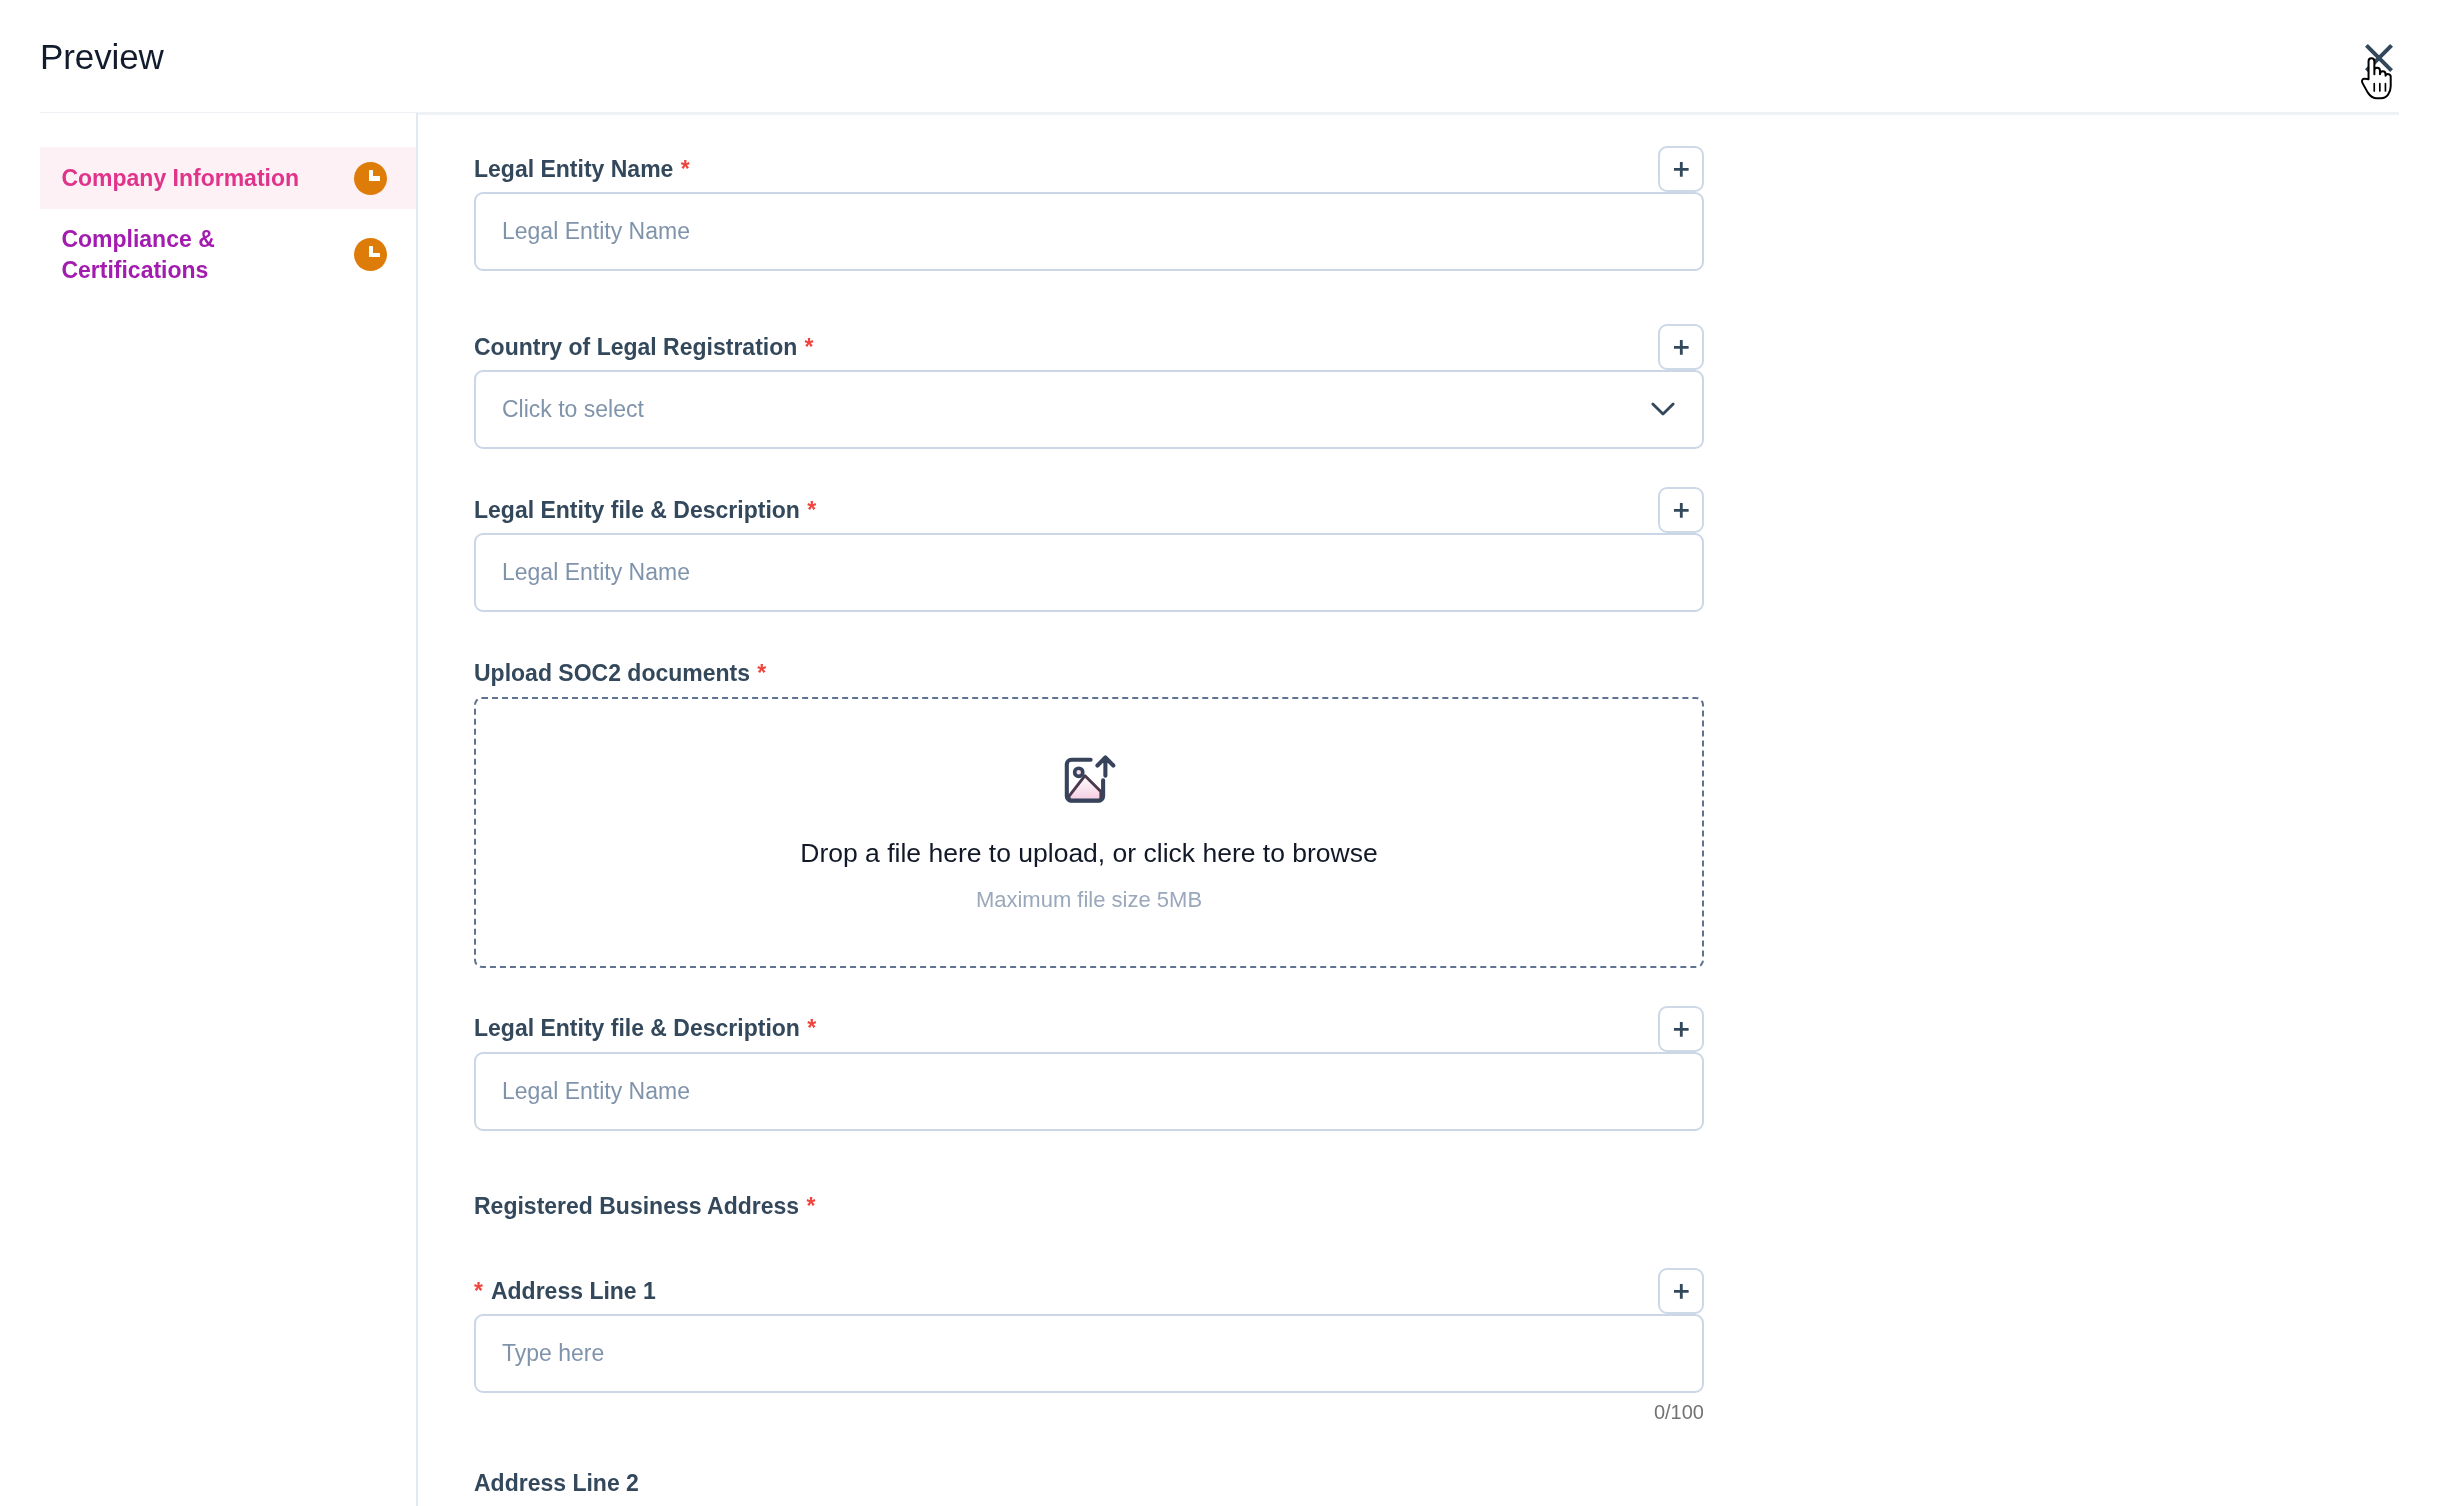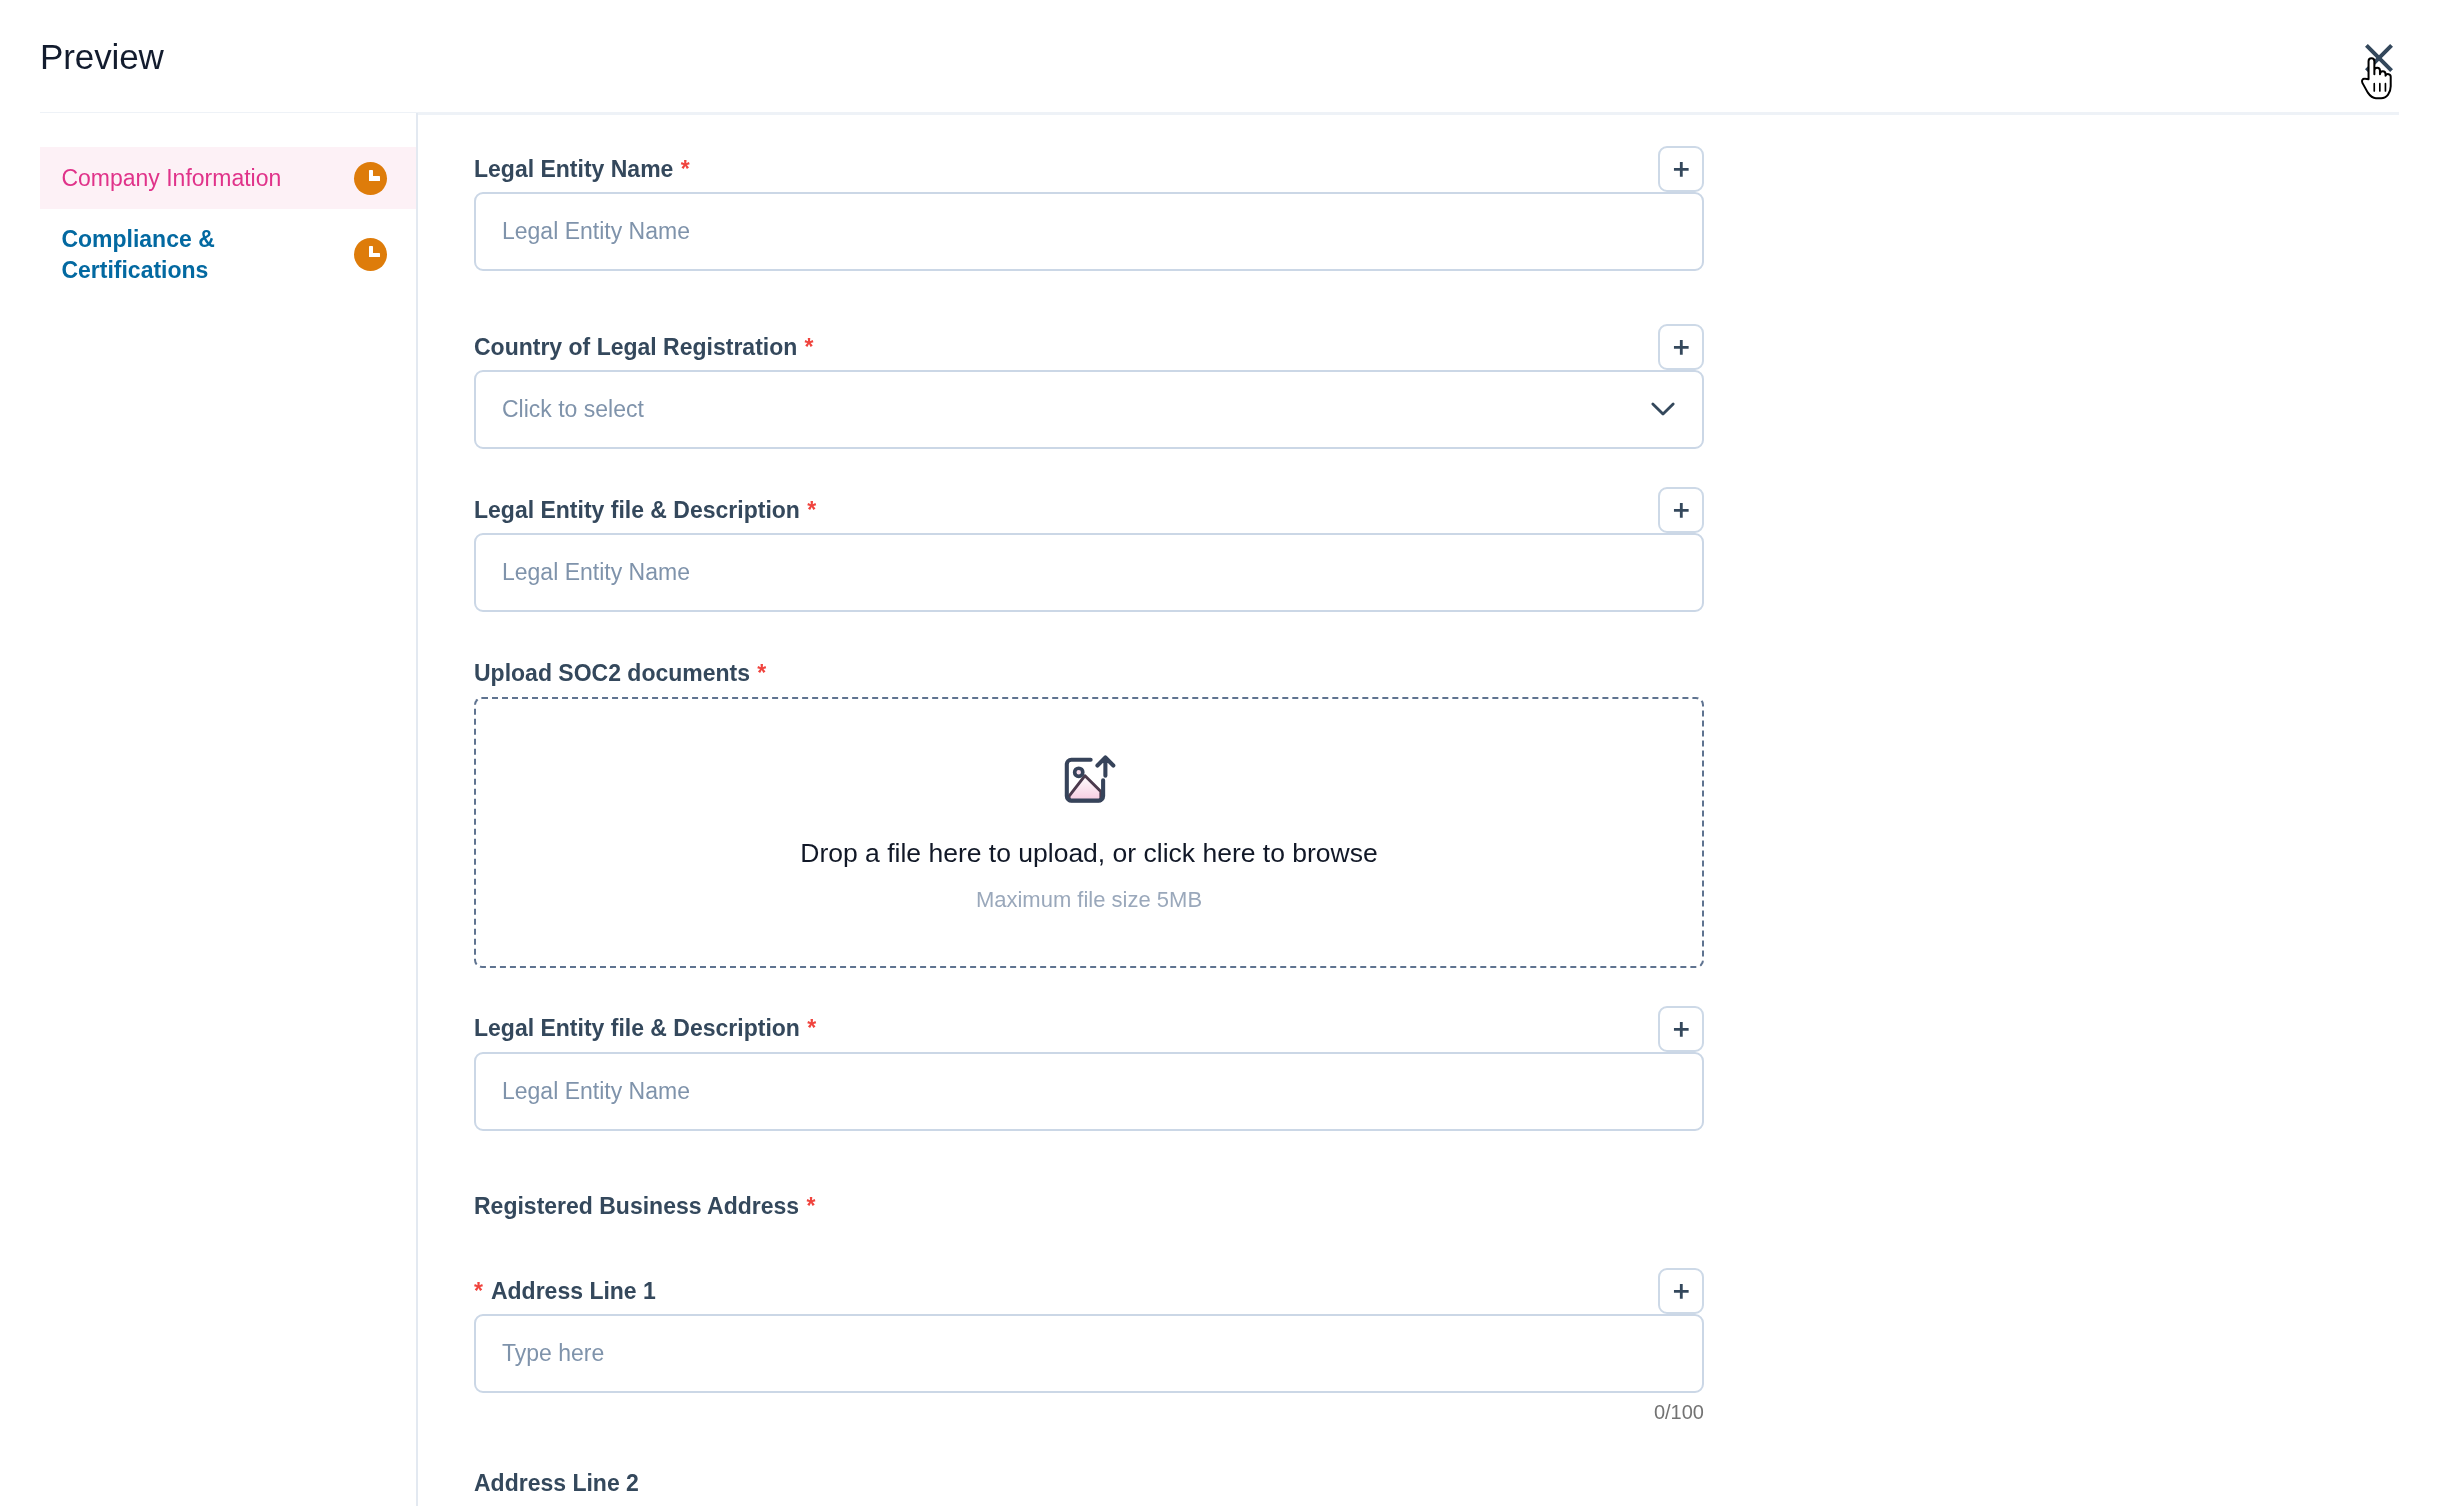--- a/index.html
+++ b/index.html
@@ -99,24 +99,24 @@
     min-height: 62px;
     cursor: pointer;
     background: transparent;
   }
   .side-item.active { background: #fdf1f6; }
 
   .side-item-label {
     font-size: 23px;
     font-weight: 700;
     line-height: 1.33;
-    color: #0369a1;
+    color: #a21caf;
     max-width: 248px;
   }
-  .side-item.active .side-item-label { color: #e0338a; font-weight: 400; }
+  .side-item.active .side-item-label { color: #e0338a; font-weight: 700; }
 
   .status-clock-icon {
     flex: 0 0 auto;
     width: 33px;
     height: 33px;
     border-radius: 50%;
     background: #de7c0a;
     position: relative;
   }
   .status-clock-icon::before {

